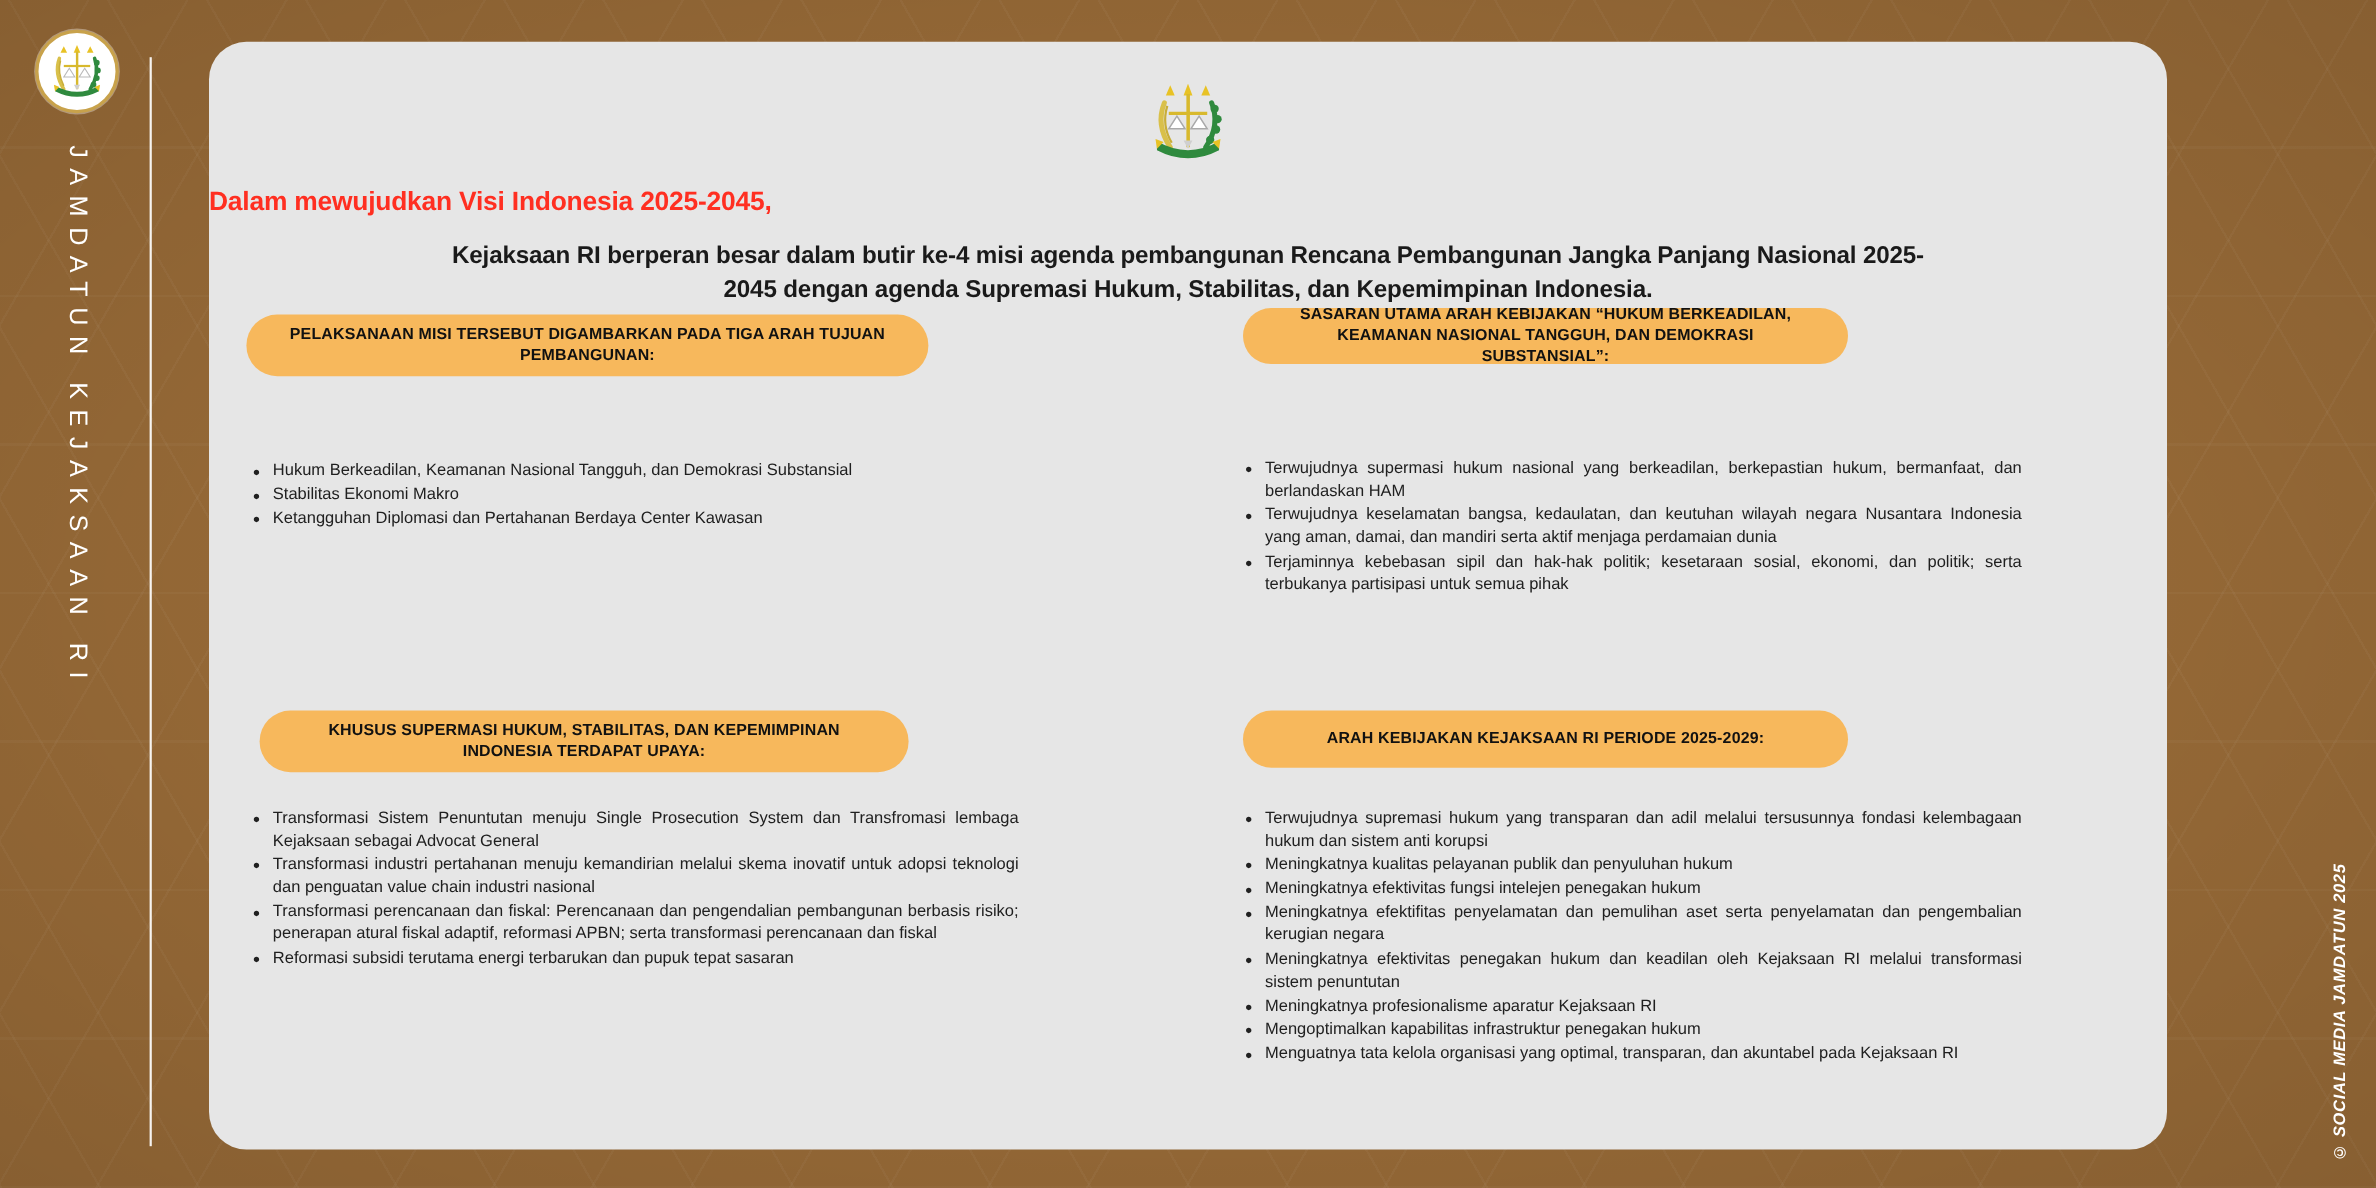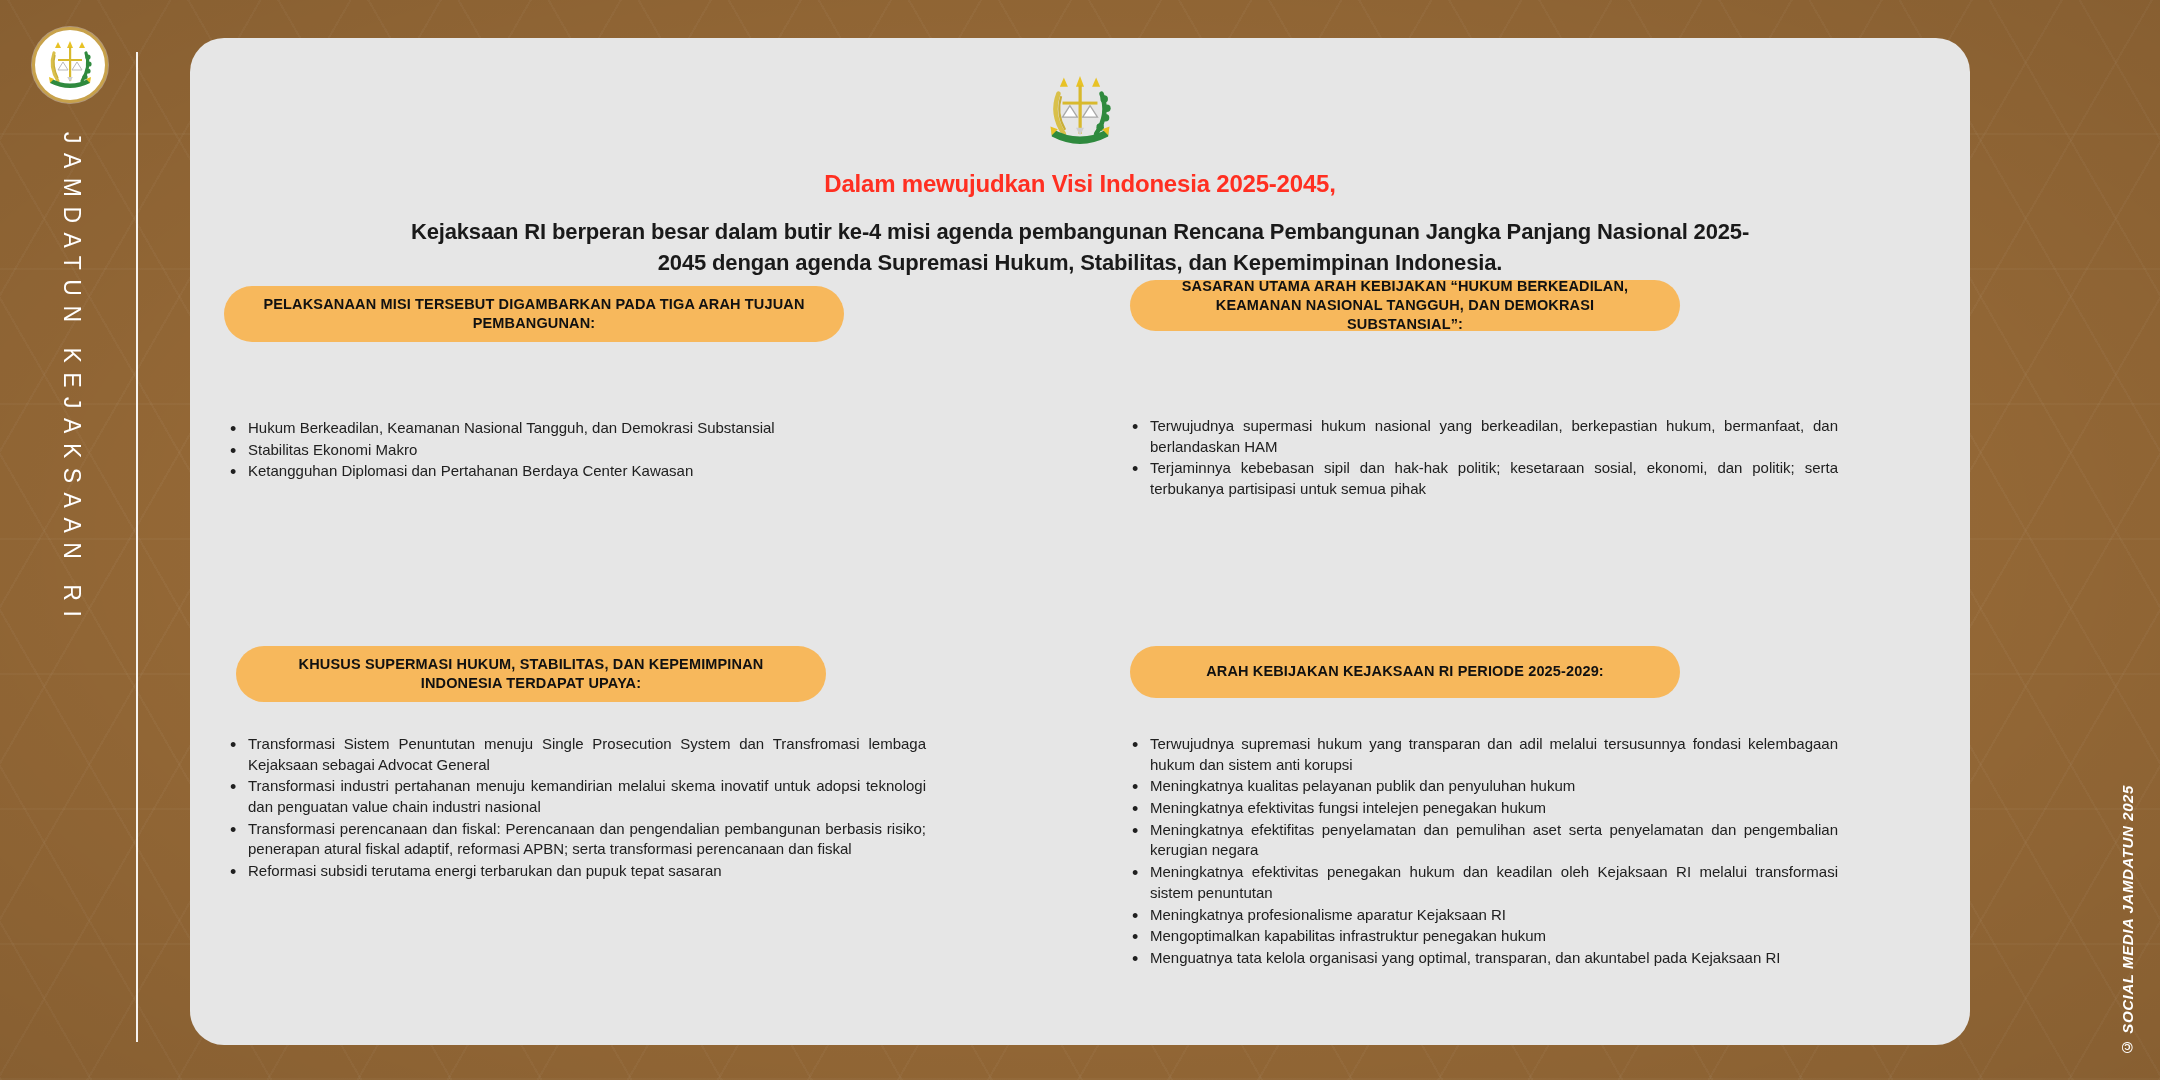--- a/index.html
+++ b/index.html
@@ -95,21 +95,20 @@
     overflow: hidden;
   }
 
   #card-logo {
     position: absolute; left: 50%; top: 30px; transform: translateX(-50%);
     width: 86px; height: 86px;
   }
 
   #headline-red {
     position: absolute; top: 132px; left: 0; right: 0;
-    text-align: center;
     color: #ff2f21;
     font-size: 24px;
     font-weight: 700;
     letter-spacing: -.2px;
   }
   #headline-main {
     position: absolute; top: 178px; left: 210px; right: 210px;
     text-align: center;
     color: #1a1a1a;
     font-size: 22px;
@@ -285,20 +284,21 @@
 
   <div id="col-right" class="column">
 
     <div id="pill-2" class="pill">
       <span>SASARAN UTAMA ARAH KEBIJAKAN “HUKUM BERKEADILAN, KEAMANAN NASIONAL TANGGUH, DAN DEMOKRASI SUBSTANSIAL”:</span>
     </div>
 
     <div id="list-2" class="bullets">
       <ul>
         <li>Terwujudnya supermasi hukum nasional yang berkeadilan, berkepastian hukum, bermanfaat, dan berlandaskan HAM</li>
+        <li>Terwujudnya keselamatan bangsa, kedaulatan, dan keutuhan wilayah negara Nusantara Indonesia yang aman, damai, dan mandiri serta aktif menjaga perdamaian dunia</li>
         <li>Terjaminnya kebebasan sipil dan hak-hak politik; kesetaraan sosial, ekonomi, dan politik; serta terbukanya partisipasi untuk semua pihak</li>
       </ul>
     </div>
 
     <div id="pill-4" class="pill">
       <span>ARAH KEBIJAKAN KEJAKSAAN RI PERIODE 2025-2029:</span>
     </div>
 
     <div id="list-4" class="bullets">
       <ul>

